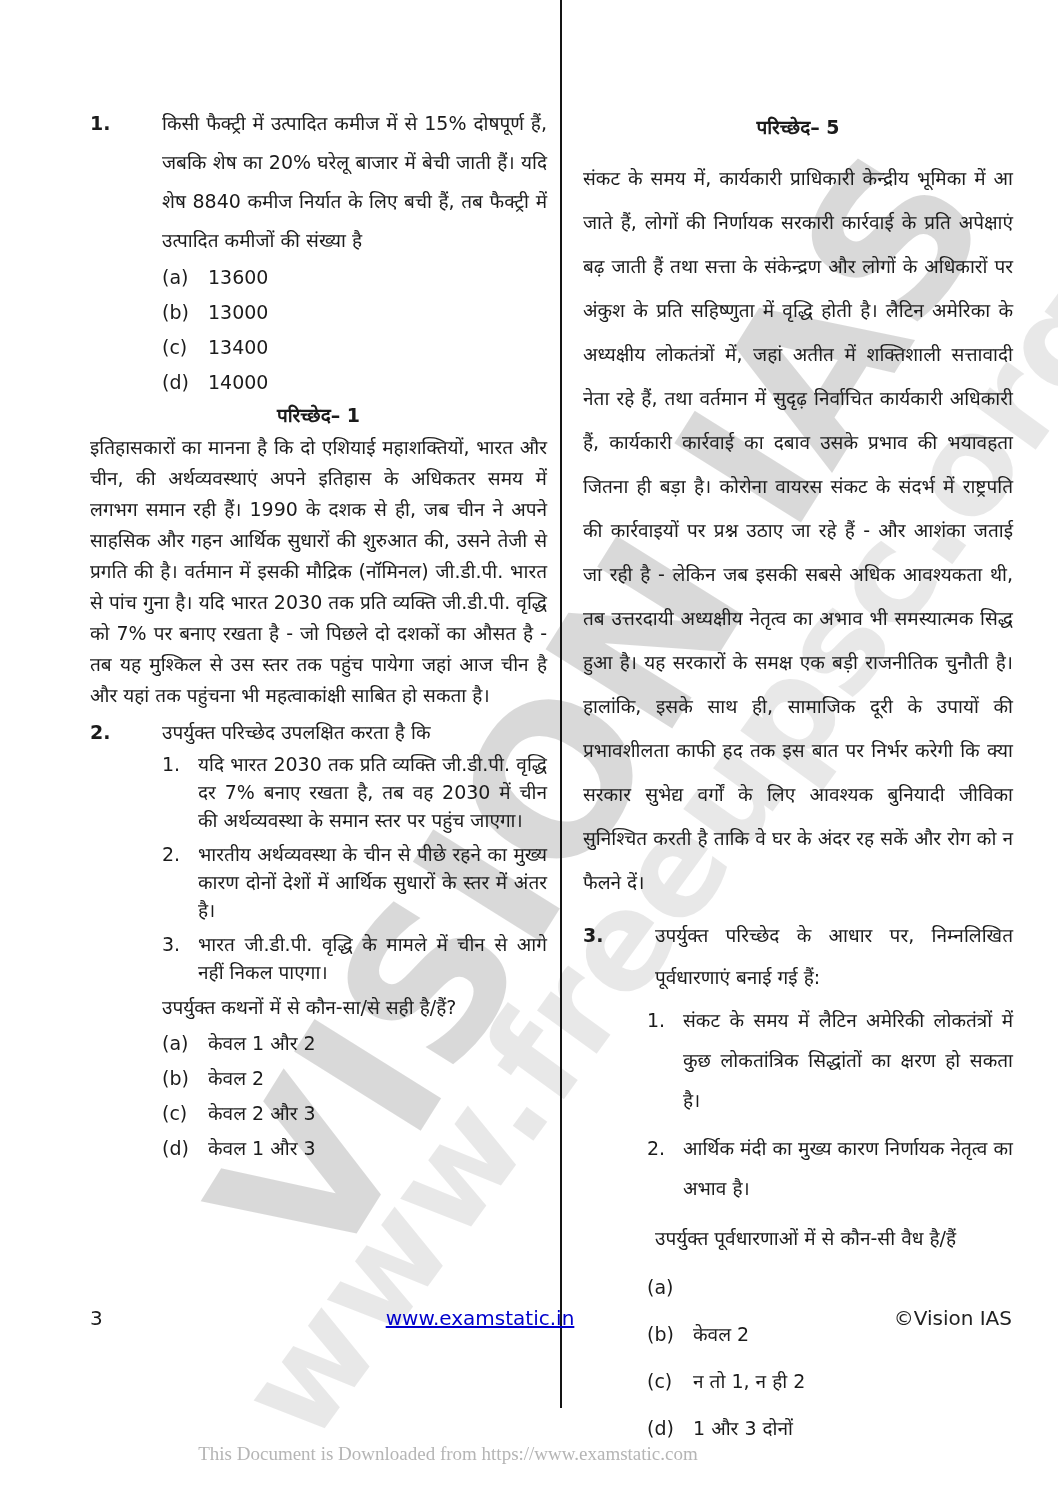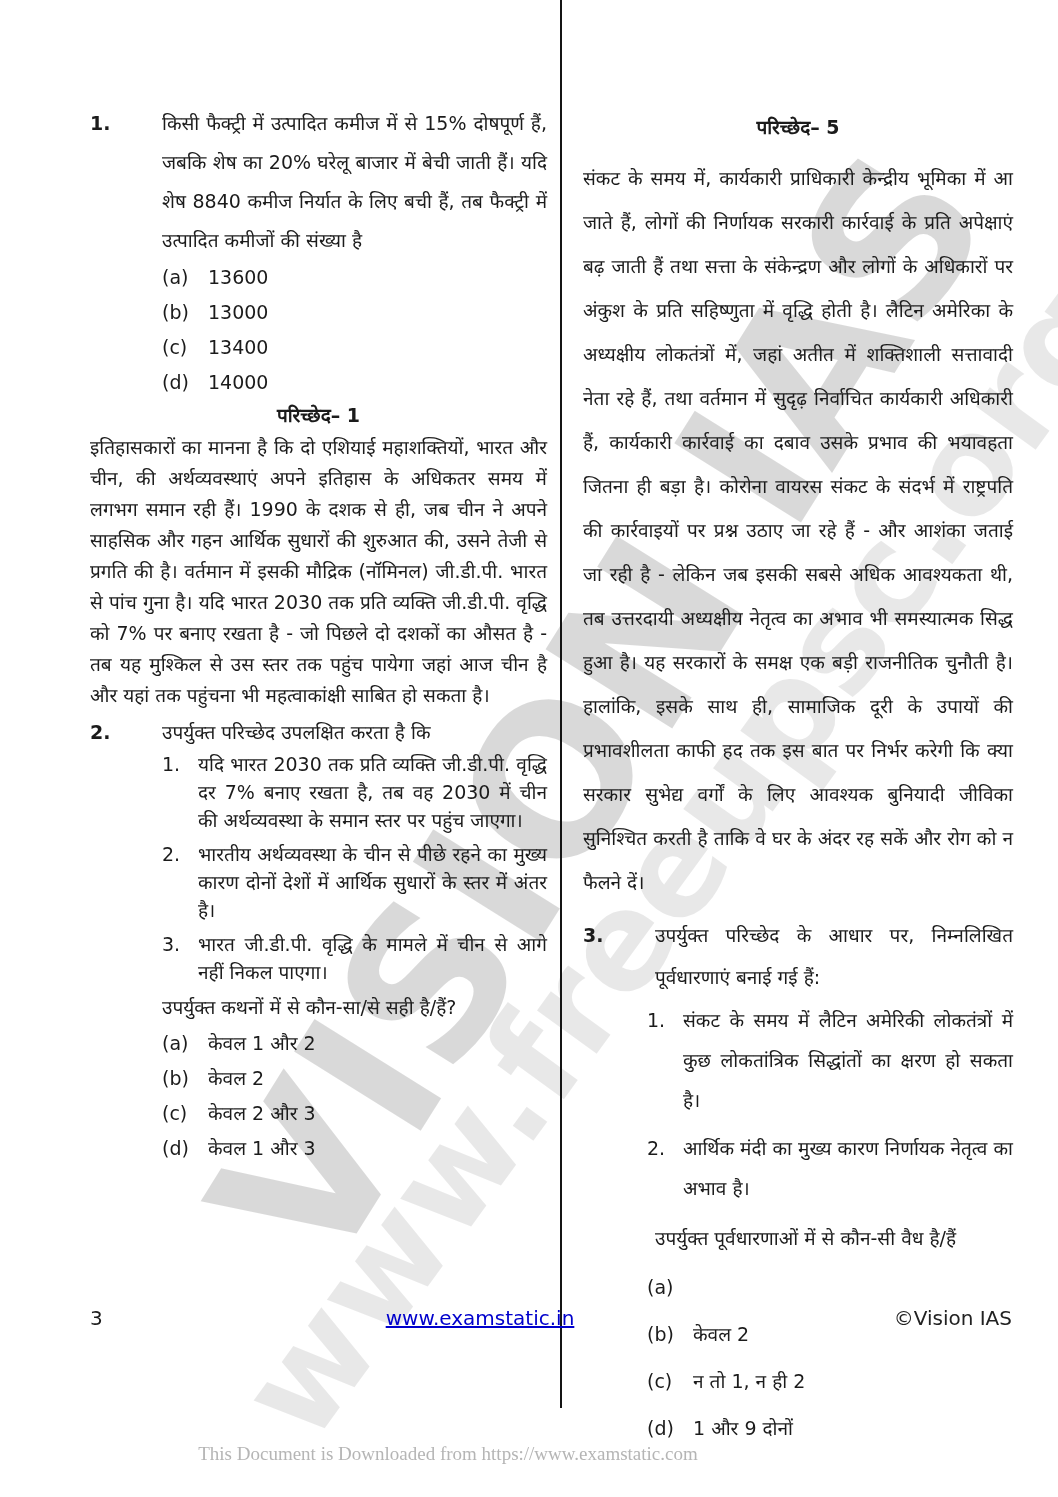--- a/index.html
+++ b/index.html
@@ -287,21 +287,21 @@
         <div class="opt">
           <span class="opt-label">(b)</span>
           <span class="opt-text">केवल 2</span>
         </div>
         <div class="opt">
           <span class="opt-label">(c)</span>
           <span class="opt-text">न तो 1, न ही 2</span>
         </div>
         <div class="opt">
           <span class="opt-label">(d)</span>
-          <span class="opt-text">1 और 9 दोनों</span>
+          <span class="opt-text">1 और 3 दोनों</span>
         </div>
       </div>
     </div>
   </div>
 
   <div class="footer">
     <span class="pageno">3</span>
     <a class="sitelink">www.examstatic.in</a>
     <span class="copyright">©Vision IAS</span>
   </div>

